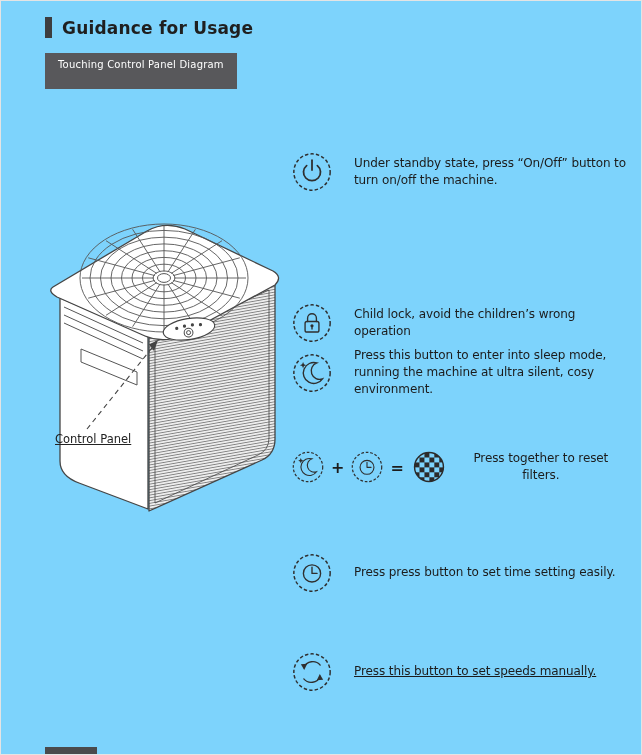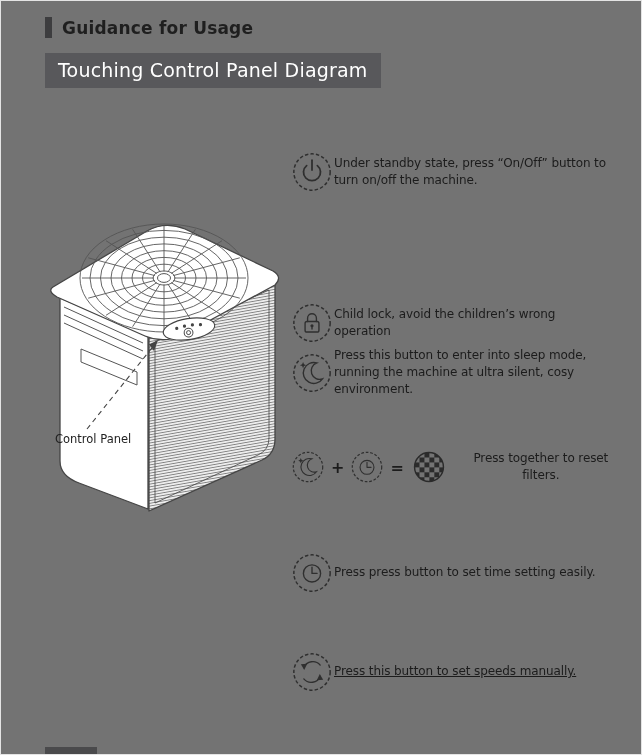--- a/index.html
+++ b/index.html
@@ -1,33 +1,33 @@
 <!DOCTYPE html>
 <html><head>
 <meta charset="utf-8">
 <style>
   html,body{margin:0;padding:0;background:#fff;}
   .page{
-    position:relative;width:642px;height:755px;background:#737373;
+    position:relative;width:642px;height:755px;background:#7dd3fc;
     font-family:"DejaVu Sans","Liberation Sans",sans-serif;color:#1c1c1c;
     overflow:hidden;border:1px solid #e4e4e4;box-sizing:border-box;
   }
   
   .header{position:absolute;left:44px;top:16px;display:flex;align-items:center;gap:10px;}
   .header .bar{width:7px;height:21px;background:#3d3d3f;}
   .header .title{font-size:17px;font-weight:bold;letter-spacing:.2px;color:#1f1f1f;}
   .badge{
     position:absolute;left:44px;top:52px;background:#58585b;color:#fff;
-    font-size:19px;padding:6px 13px 7px;letter-spacing:.2px;
+    font-size:10px;padding:6px 13px 19px;letter-spacing:.2px;
   }
   
   .illustration{position:absolute;left:36px;top:190px;width:250px;height:335px;}
-  .cp-label{position:absolute;left:54px;top:431px;font-size:11.5px;color:#222;}
+  .cp-label{position:absolute;left:54px;top:431px;font-size:11.5px;color:#222;text-decoration:underline;}
   
-  .row{position:absolute;left:290px;display:flex;align-items:center;gap:1px;}
+  .row{position:absolute;left:290px;display:flex;align-items:center;gap:21px;}
   .row .txt{font-size:12px;line-height:1.42;color:#1c1c1c;letter-spacing:-0.1px;}
   .r1{top:150px;} .r1 .txt{width:286px;}
   .r2{top:253px;margin-top:48px;} .r2 .txt{width:252px;}
   .r3{top:346px;} .r3 .txt{width:288px;}
   .r4{top:447px;gap:5px;} .r4 .txt{width:158px;margin-left:9px;text-align:center;}
   .r5{top:551px;} .r5 .txt{white-space:nowrap;}
   .r6{top:650px;} .r6 .txt{white-space:nowrap;text-decoration:underline;}
   .ico{width:42px;height:42px;flex:0 0 auto;display:block;}
   .ico-sm{width:34px;height:34px;flex:0 0 auto;display:block;}
   .ico-md{width:38px;height:38px;flex:0 0 auto;display:block;}

